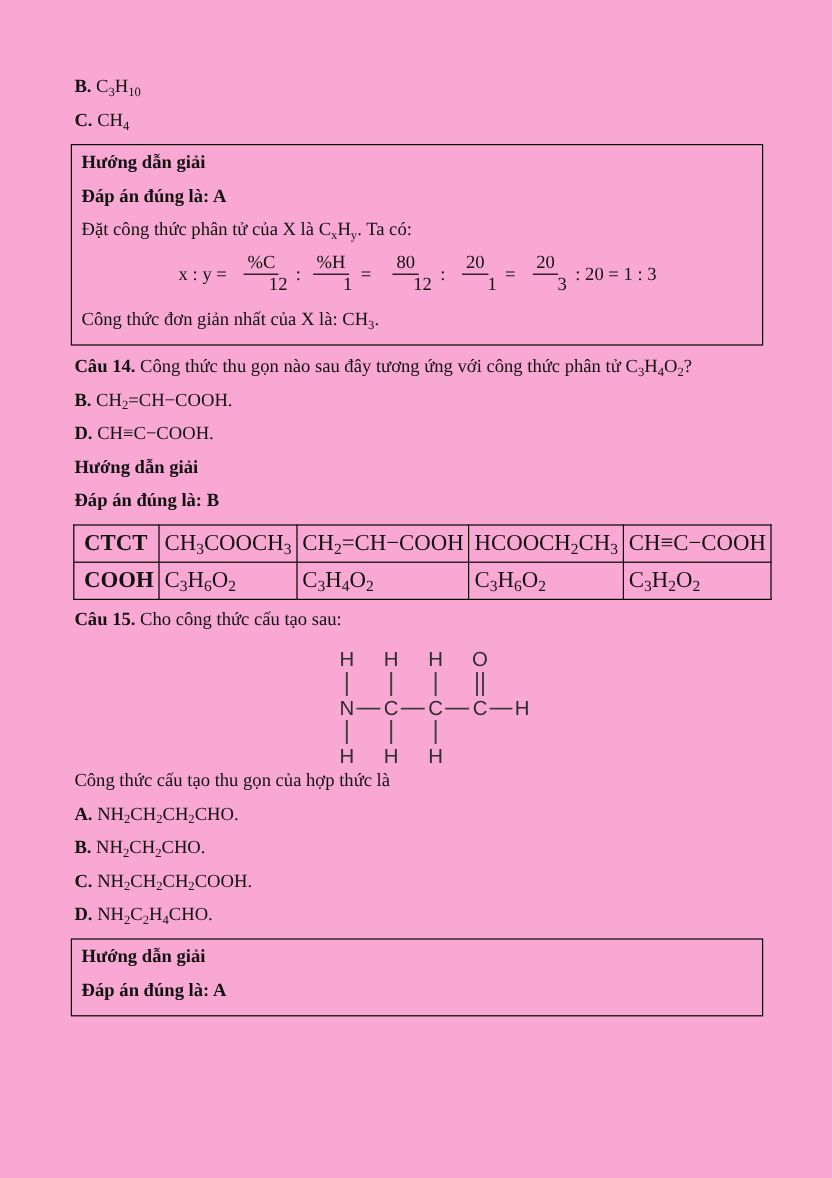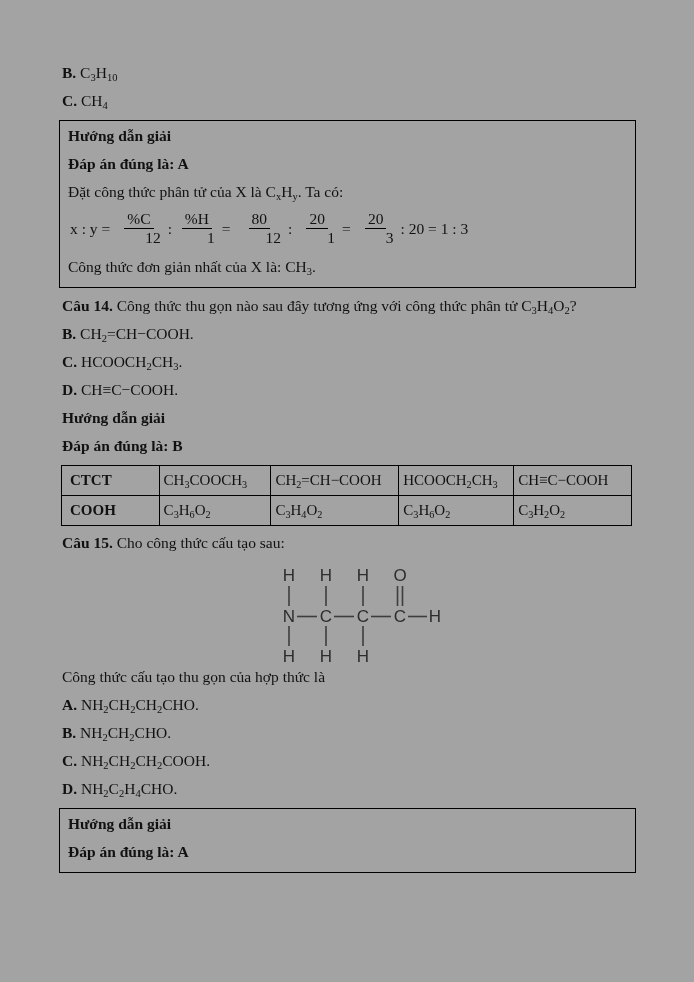--- a/index.html
+++ b/index.html
@@ -1,37 +1,37 @@
 <!DOCTYPE html>
 <html><head>
 <meta charset="utf-8">
 <style>
   html,body{margin:0;padding:0;background:#ffffff;}
   .page{
-    width:694px;height:982px;box-sizing:border-box;background:#a3a3a3;
+    width:694px;height:982px;box-sizing:border-box;background:#f9a8d4;
     padding:64px 58px 0 62px;
     font-family:"Liberation Serif","DejaVu Serif",serif;
     font-size:15.5px;color:#111;overflow:hidden;
   }
   p{margin:0 0 11px 0;line-height:17px;}
   b,.bold{font-weight:bold;}
   sub{font-size:0.68em;line-height:0;vertical-align:-0.28em;}
   .solution-box{
     border:1.5px solid #000;margin:2px 0 9px -3px;
     padding:6px 9px 1px 8px;
   }
   .solution-box p{margin-bottom:11px;}
-  .eq{display:flex;align-items:center;gap:7px;margin:2px 0 12px 2px;}
+  .eq{display:flex;align-items:center;gap:7px;margin:2px 0 12px 2px;justify-content:center;}
   .eqt{white-space:pre;}
   .frac{display:inline-flex;flex-direction:column;align-items:center;line-height:16px;}
   .frac .num{border-bottom:1px solid #000;padding:0 3px 1px 3px;}
   .frac .den{padding-top:1px;margin-left:28px;}
   table.ctct{
     border-collapse:collapse;width:571px;margin:1px 0 8px -1px;
-    font-size:15px;
+    font-size:19px;
   }
   table.ctct td{
     border:1.5px solid #000;padding:4px 4px;height:21px;
     vertical-align:middle;
   }
   table.ctct td.th-cell{text-align:left;padding-left:8px;font-weight:bold;}
   .diagram{margin:0 0 4px 214px;height:102px;}
   .diagram svg text{
     font-family:"Liberation Sans","DejaVu Sans",sans-serif;
     font-size:17px;fill:#2d2d2d;
@@ -77,21 +77,20 @@
           <span class="num">20</span>
           <span class="den">3</span>
         </span>
         <span class="eqt">: 20 = 1 : 3</span>
       </div>
     <p>Công thức đơn giản nhất của X là: CH<sub>3</sub>.</p>
   </div>
 
   <p class="qpara"><b>Câu 14.</b><span> Công thức thu gọn nào sau đây tương ứng với công thức phân tử C<sub>3</sub>H<sub>4</sub>O<sub>2</sub>?</span></p>
   <p><b>B.</b> <span>CH<sub>2</sub>=CH−COOH.</span></p>
-  <p><b>C.</b> <span>HCOOCH<sub>2</sub>CH<sub>3</sub>.</span></p>
   <p><b>D.</b> <span>CH≡C−COOH.</span></p>
   <p class="bold">Hướng dẫn giải</p>
   <p class="bold">Đáp án đúng là: B</p>
 
   <table class="ctct">
     <colgroup>
       <col style="width:98px">
         <col style="width:112px">
         <col style="width:128px">
         <col style="width:115px">

